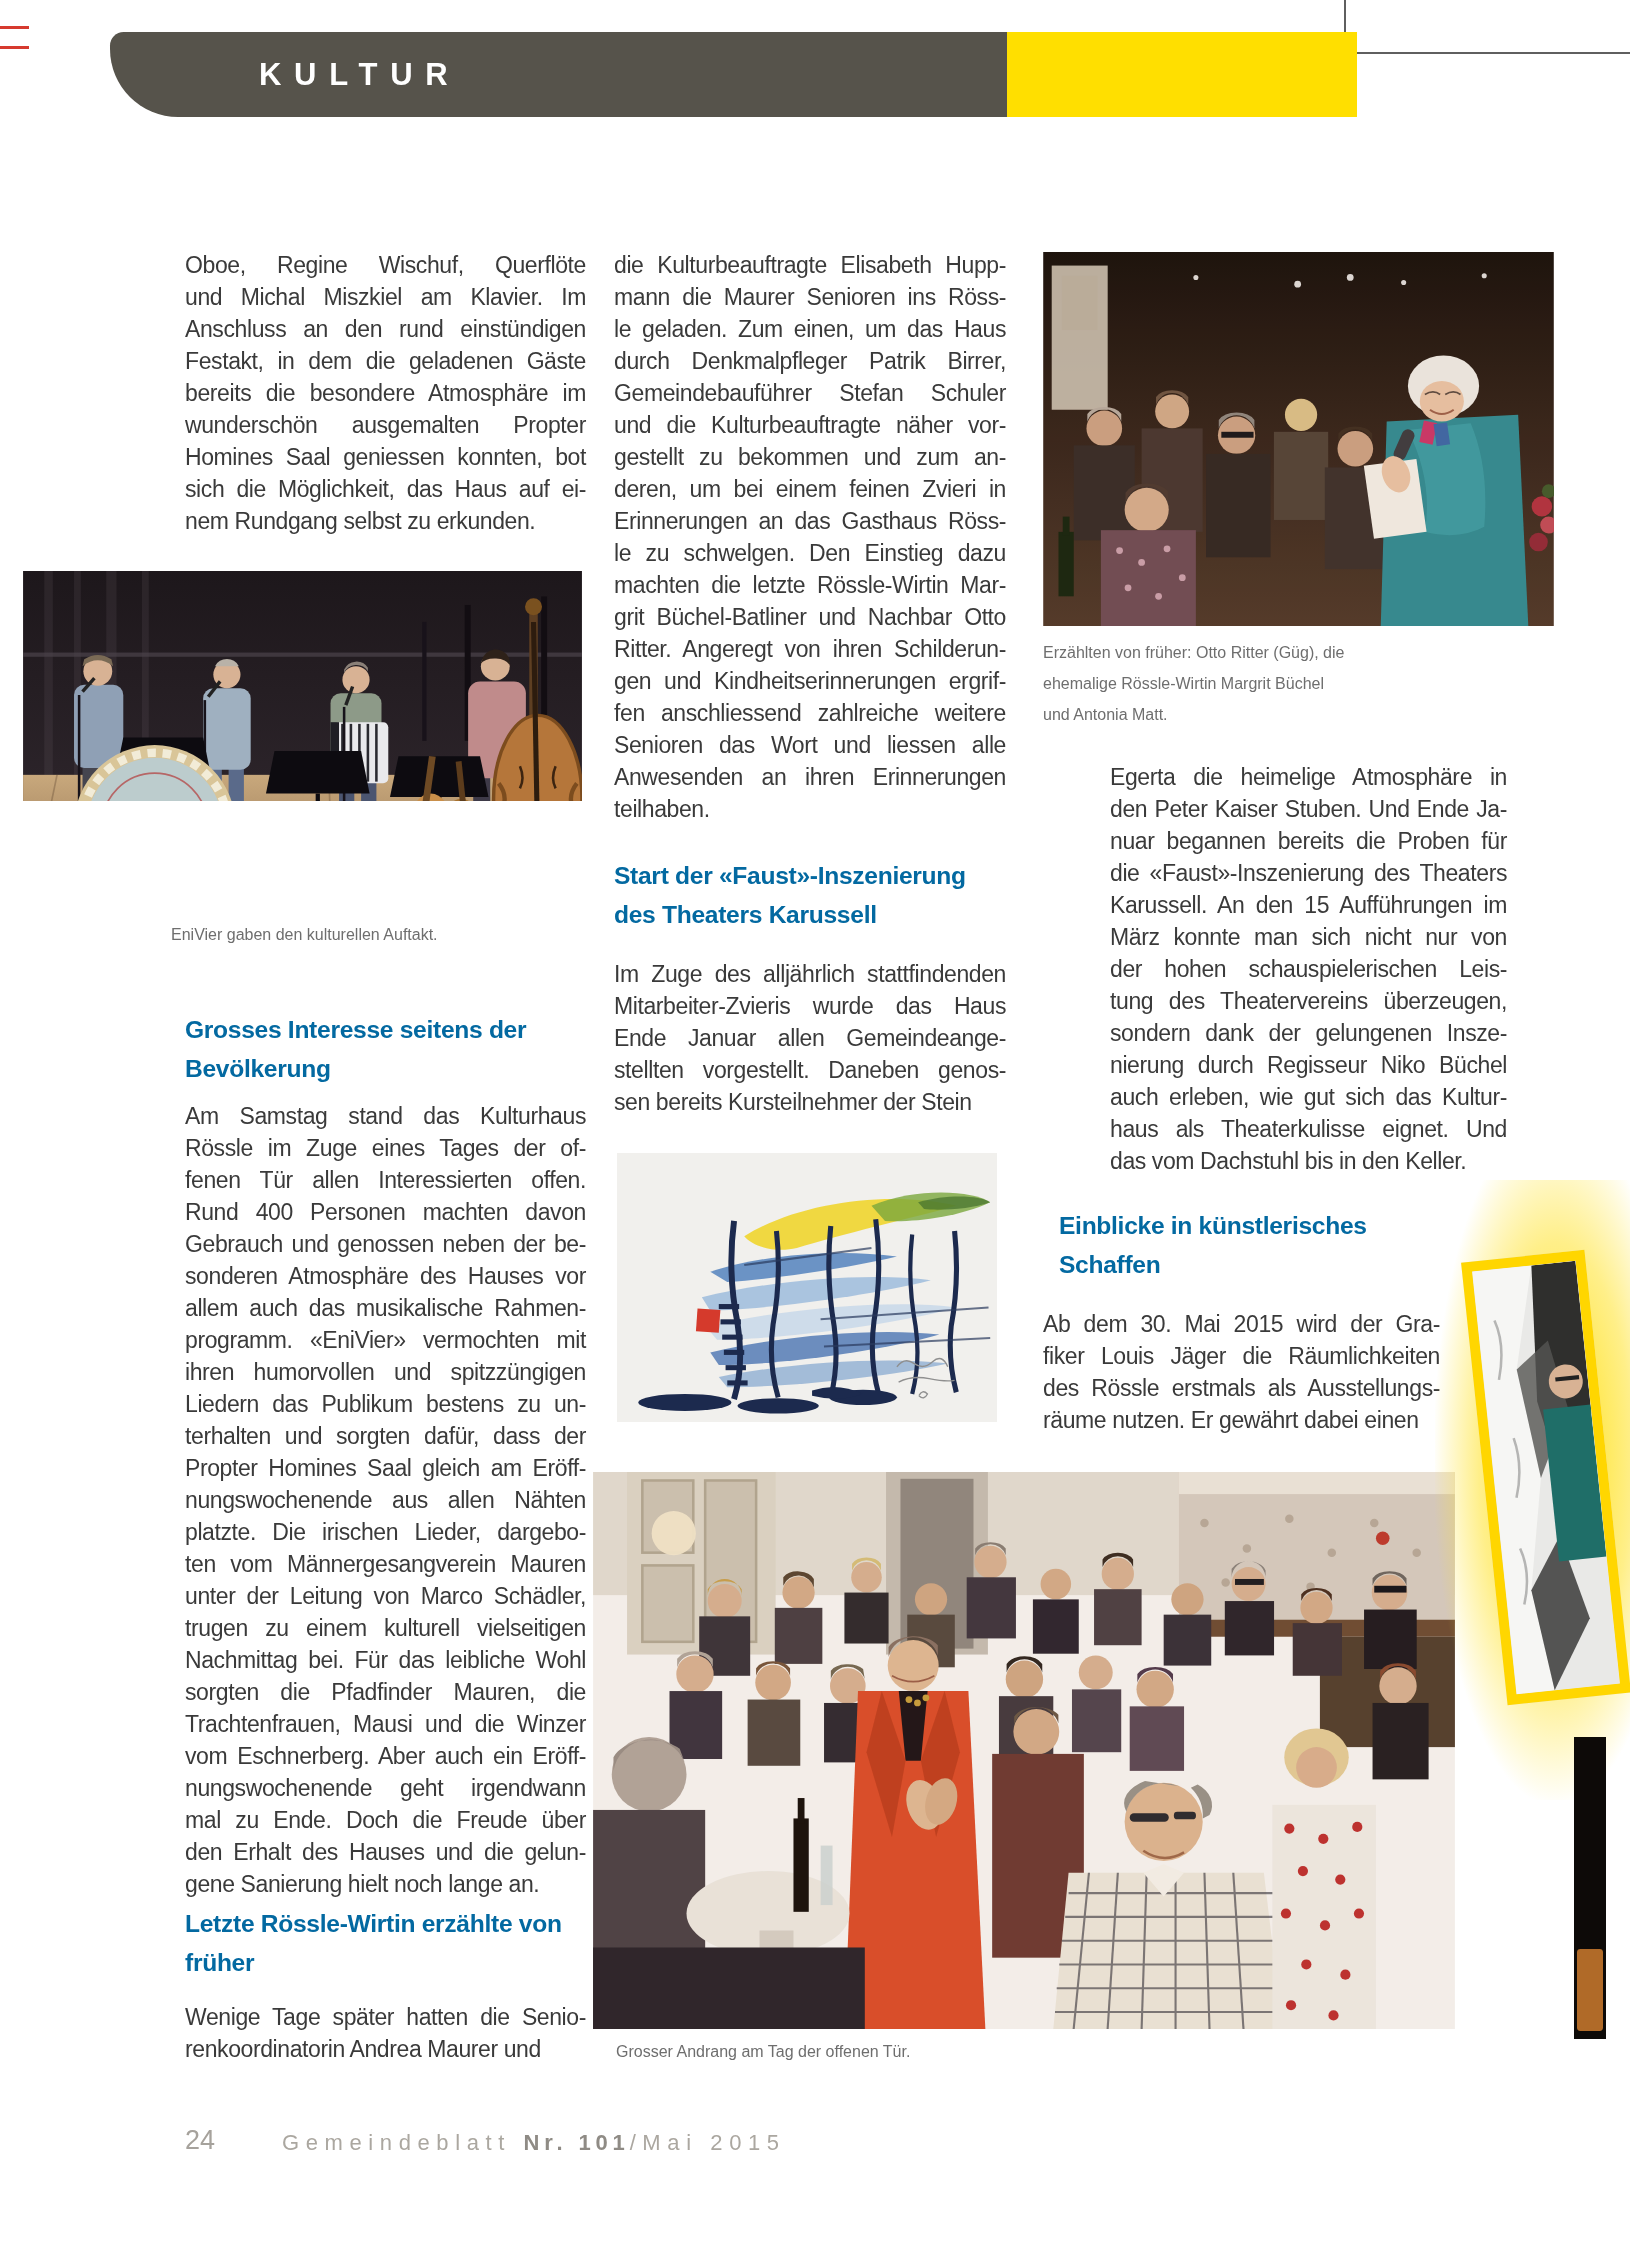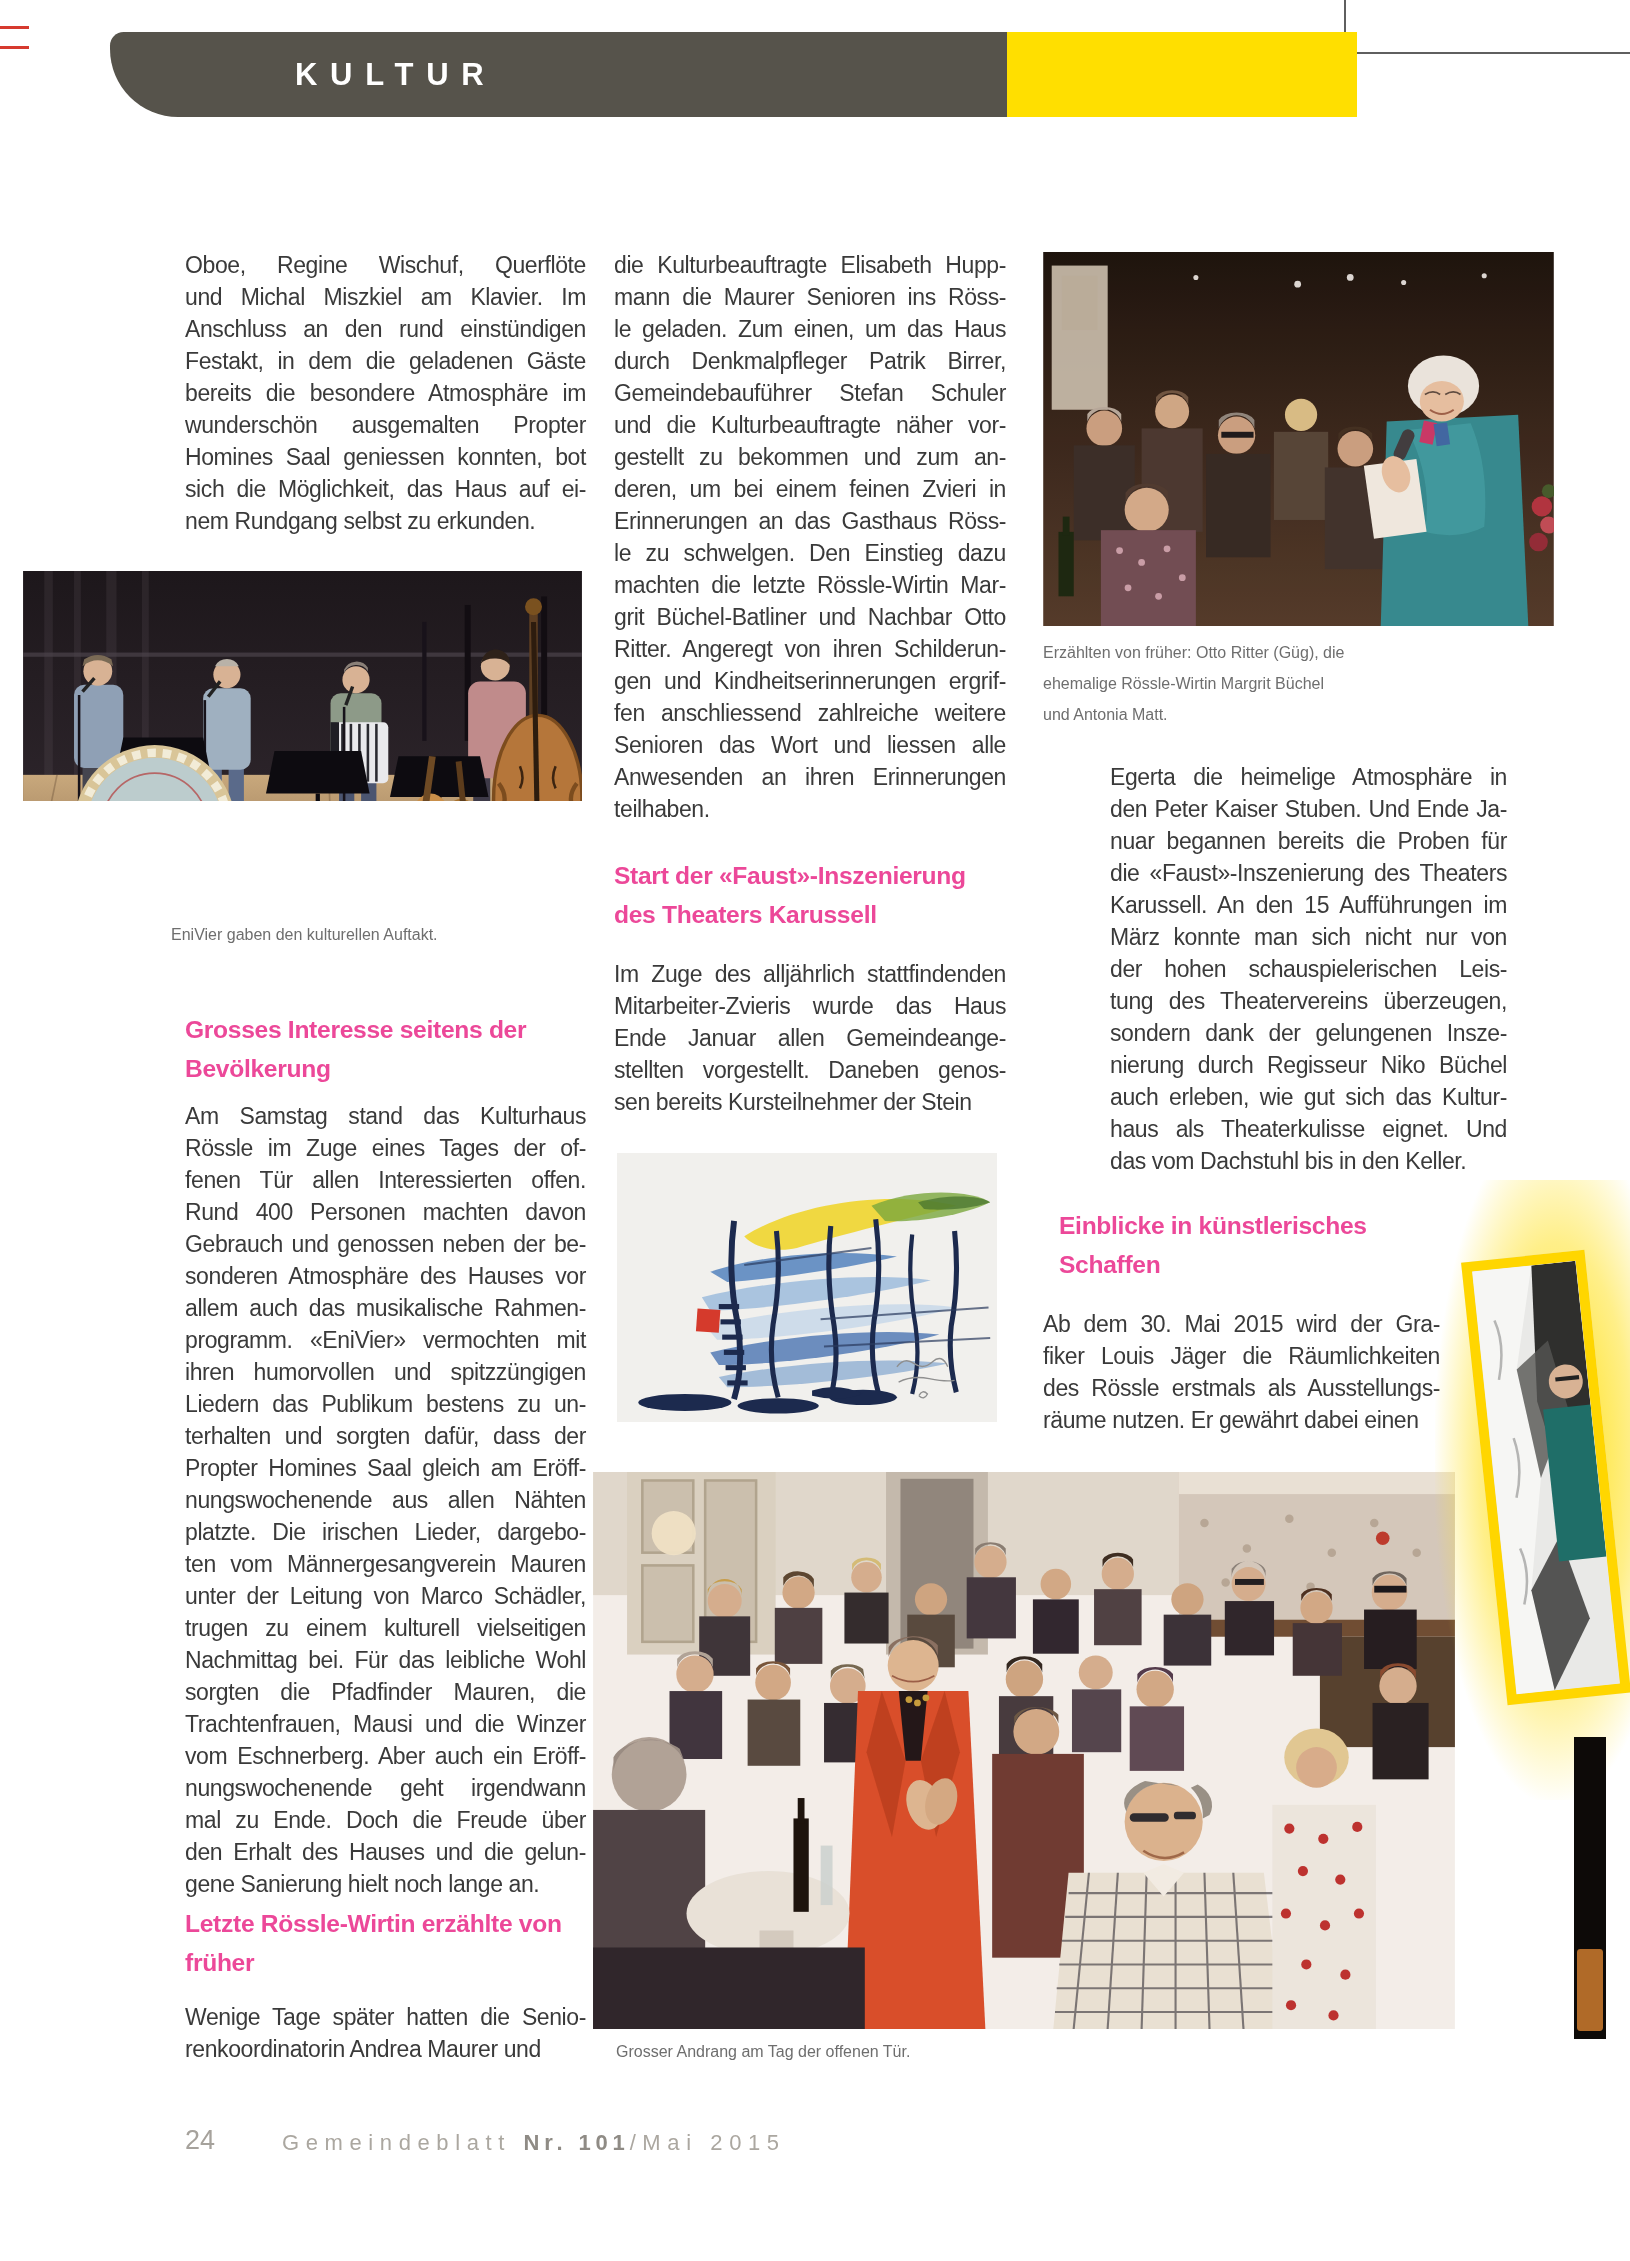--- a/index.html
+++ b/index.html
@@ -8,33 +8,33 @@
     width:1630px;height:2261px;position:relative;background:#ffffff;
     font-family:"Liberation Sans",sans-serif;overflow:hidden;
   }
   
   #header-bar{
     position:absolute;left:110px;top:32px;width:897px;height:85px;
     background:#56534b;border-radius:13.6px 0 0 68px;
   }
   #header-label{
     position:absolute;left:149px;top:0;line-height:85px;
-    color:#ffffff;font-weight:bold;font-size:31px;letter-spacing:12.7px;margin-left:36px;
+    color:#ffffff;font-weight:bold;font-size:31px;letter-spacing:12.7px;
   }
   #yellow-bar{position:absolute;left:1007px;top:32px;width:350px;height:85px;background:#ffdf00;}
   .cropmark{position:absolute;background:#5f5f5f;}
   #crop-v{left:1344px;top:0;width:1.7px;height:37px;}
   #crop-h{left:1353px;top:52px;width:278px;height:1.7px;}
   .regmark{position:absolute;left:0;width:29px;height:3.4px;background:#d63a2f;}
   #reg-1{top:25.5px;} #reg-2{top:46px;}
   
   .para{position:absolute;font-size:23px;line-height:32px;color:#3a3a3a;letter-spacing:-0.4px;}
   .para div{min-height:32px;}
   .jl{text-align:justify;text-align-last:justify;}
-  .heading{position:absolute;font-size:24.6px;line-height:39px;font-weight:bold;color:#ec4899;letter-spacing:-0.3px;}
+  .heading{position:absolute;font-size:24.6px;line-height:39px;font-weight:bold;color:#0369a1;letter-spacing:-0.3px;}
   .heading div{white-space:nowrap;}
   .caption{position:absolute;font-size:16px;line-height:31px;color:#6e6e6e;letter-spacing:0;}
   .caption div{white-space:nowrap;}
   #col1-para1{left:185px;top:249px;width:401px;}
   #col1-heading1{left:185px;top:978px;margin-top:32px;}
   #col1-para2{left:185px;top:1100px;width:401px;}
   #col1-heading2{left:185px;top:1904px;}
   #col1-para3{left:185px;top:2001px;width:401px;}
   #col2-para1{left:614px;top:249px;width:392px;}
   #col2-heading1{left:614px;top:856px;}

